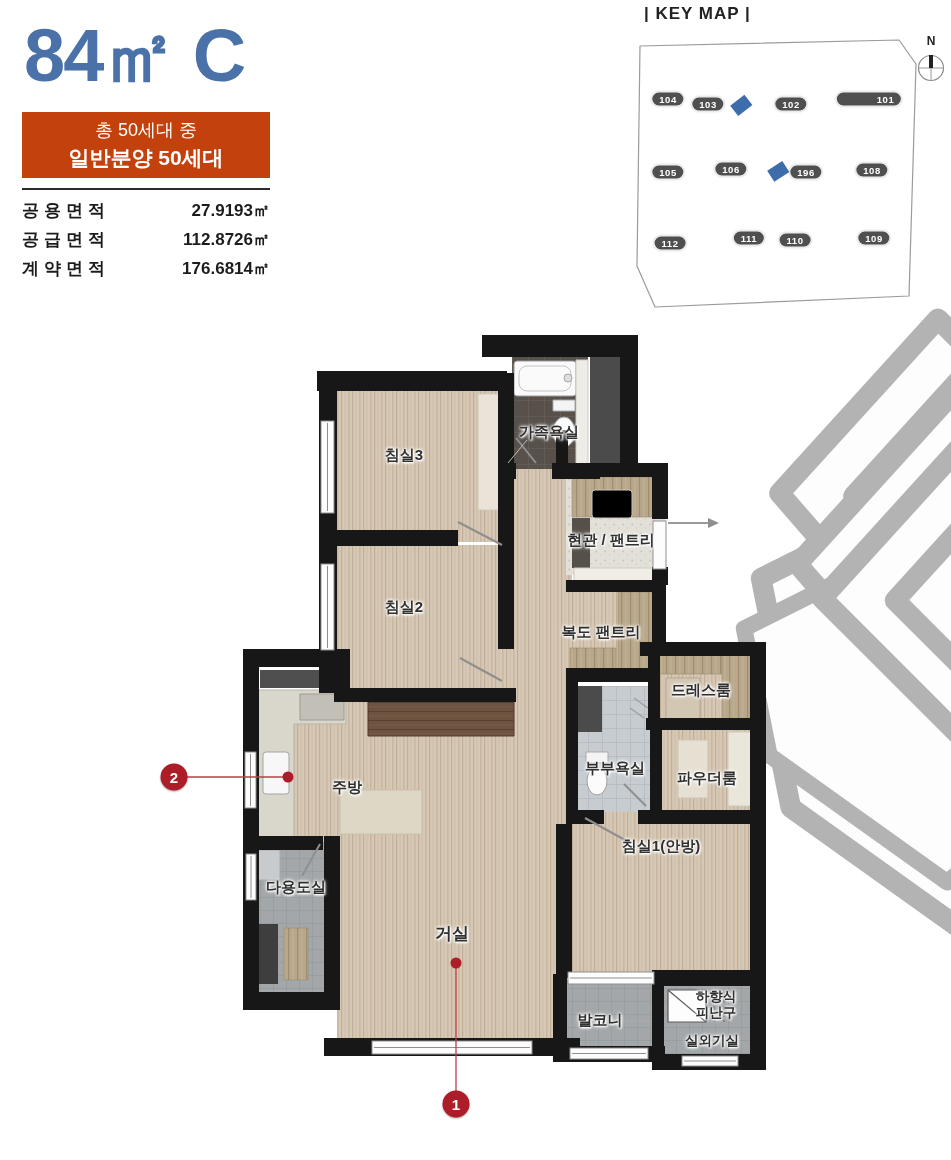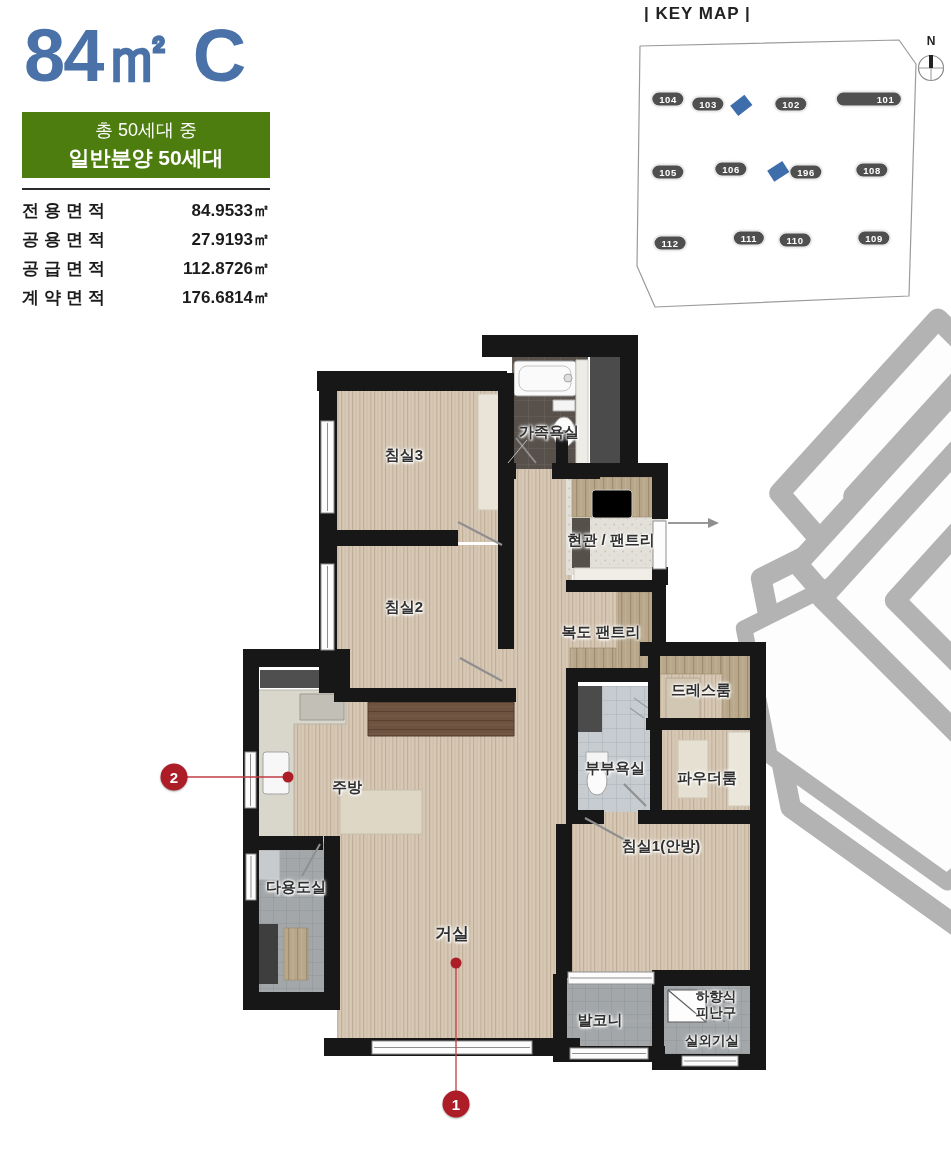--- a/index.html
+++ b/index.html
@@ -8,21 +8,21 @@
     font-family:"Liberation Sans","DejaVu Sans",sans-serif;
     overflow:hidden;color:#222;
   }
   .abs{position:absolute;}
   
   .page-title{
     left:24px;top:8px;font-size:74px;font-weight:bold;color:#4a72a8;
     letter-spacing:-2px;line-height:96px;white-space:nowrap;
   }
   .units-badge{
-    left:22px;top:112px;width:248px;height:66px;background:#4d7c0f;color:#fff;
+    left:22px;top:112px;width:248px;height:66px;background:#c2410c;color:#fff;
     display:flex;flex-direction:column;align-items:center;justify-content:center;gap:2px;
   }
   .units-badge .l1{font-size:18px;font-weight:400;}
   .units-badge .l2{font-size:21px;font-weight:bold;}
   .area-table{
     left:22px;top:188px;width:248px;border-top:2px solid #2b2b2b;padding-top:6px;
   }
   .area-row{display:flex;justify-content:space-between;align-items:center;height:29px;}
   .area-row .lbl{font-size:17px;font-weight:600;color:#1c1c1c;letter-spacing:5px;}
   .area-row .val{font-size:17px;font-weight:600;color:#1c1c1c;}
@@ -269,24 +269,20 @@
 
 <div class="abs page-title" style="z-index:2;">84㎡ C</div>
 
 <div class="abs units-badge" style="z-index:2;">
   <div class="l1">총 50세대 중</div>
   <div class="l2">일반분양 50세대</div>
 </div>
 
 <div class="abs area-table" style="z-index:2;">
   <div class="area-row">
-    <span class="lbl">전용면적</span>
-    <span class="val">84.9533㎡</span>
-  </div>
-  <div class="area-row">
     <span class="lbl">공용면적</span>
     <span class="val">27.9193㎡</span>
   </div>
   <div class="area-row">
     <span class="lbl">공급면적</span>
     <span class="val">112.8726㎡</span>
   </div>
   <div class="area-row">
     <span class="lbl">계약면적</span>
     <span class="val">176.6814㎡</span>

